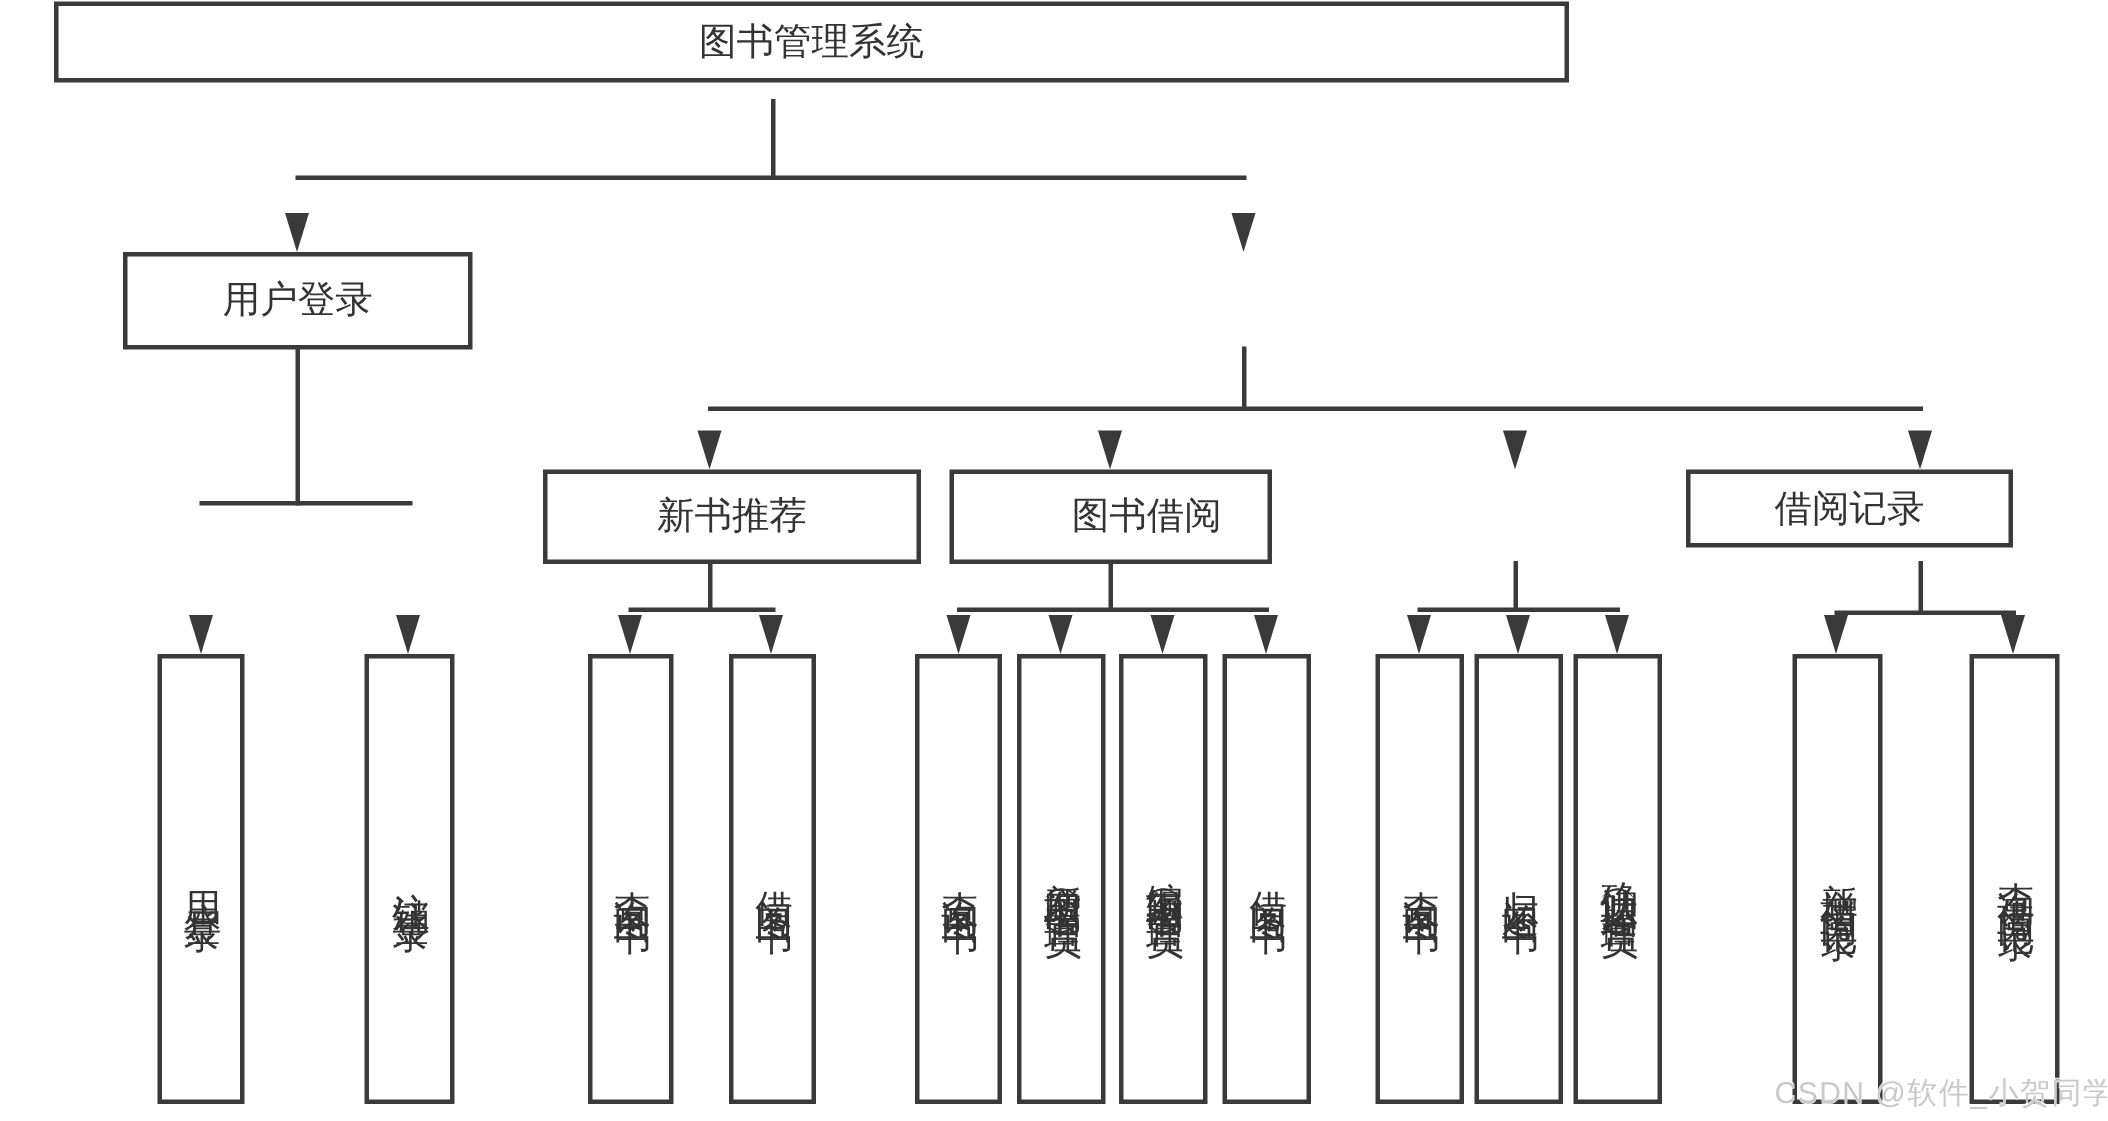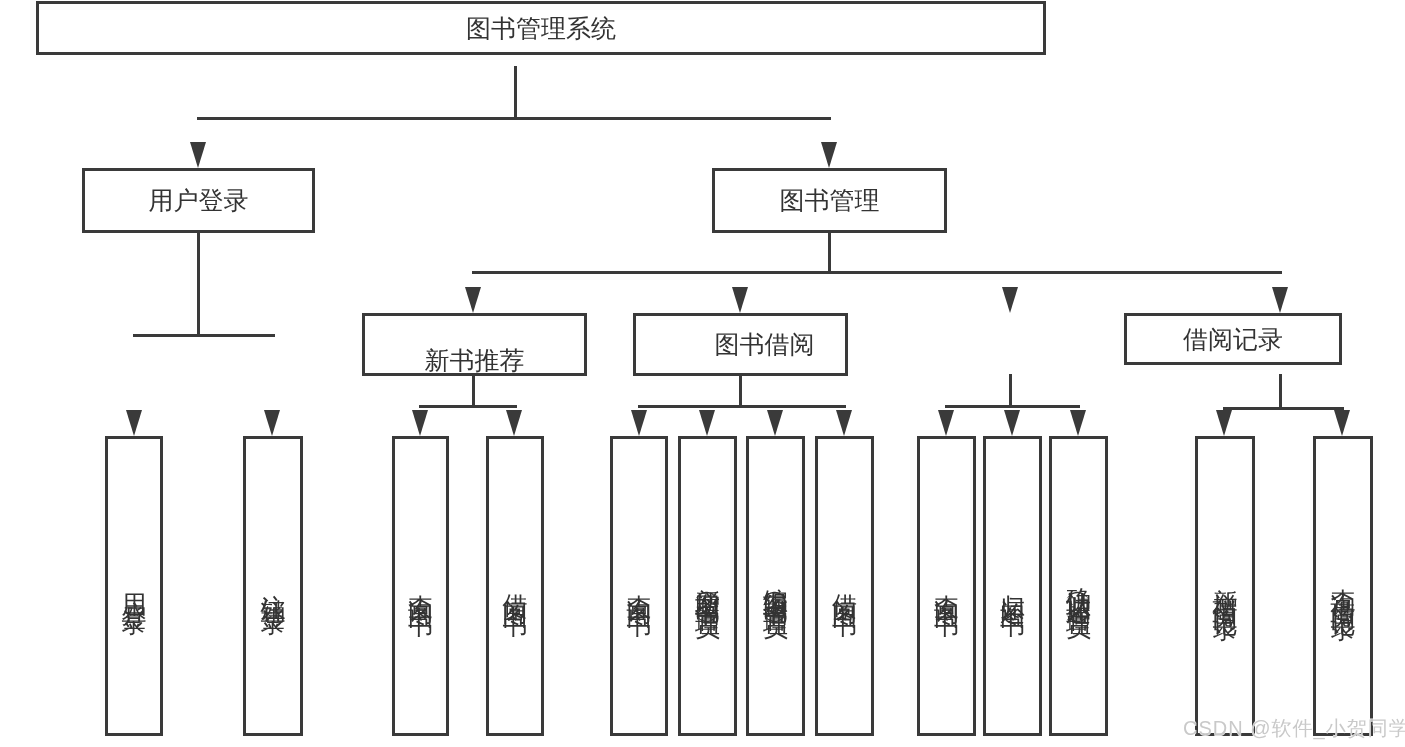--- a/index.html
+++ b/index.html
@@ -73,43 +73,40 @@
   <div class="hline" style="left:197px;top:117px;width:634px;height:3px;"></div>
 
   <div class="shaft" style="left:197px;top:118px;height:28px;"></div>
   <div class="tri" style="left:190px;top:142px;"></div>
   <div class="shaft" style="left:827.5px;top:118px;height:28px;"></div>
   <div class="tri" style="left:820.5px;top:142px;"></div>
 
   <div class="box" style="left:82px;top:168px;width:233px;height:65px;">
     <span>用户登录</span>
   </div>
-  <div class="box" style="left:712px;top:168px;width:235px;height:65px;">
-    <span>图书管理</span>
-  </div>
 
   <div class="vline" style="left:197px;top:231px;width:3px;height:106px;"></div>
   <div class="hline" style="left:132.5px;top:334px;width:142px;height:3px;"></div>
   <div class="shaft" style="left:132.5px;top:336px;height:78px;"></div>
   <div class="tri" style="left:125.5px;top:410px;"></div>
   <div class="shaft" style="left:271px;top:336px;height:78px;"></div>
   <div class="tri" style="left:264px;top:410px;"></div>
 
   <div class="vline" style="left:827.5px;top:231px;width:3px;height:43px;"></div>
   <div class="hline" style="left:471.5px;top:271px;width:810px;height:3px;"></div>
   <div class="shaft" style="left:471.5px;top:273px;height:18px;"></div>
   <div class="tri" style="left:464.5px;top:287px;"></div>
   <div class="shaft" style="left:738.5px;top:273px;height:18px;"></div>
   <div class="tri" style="left:731.5px;top:287px;"></div>
   <div class="shaft" style="left:1008.5px;top:273px;height:18px;"></div>
   <div class="tri" style="left:1001.5px;top:287px;"></div>
   <div class="shaft" style="left:1278.5px;top:273px;height:18px;"></div>
   <div class="tri" style="left:1271.5px;top:287px;"></div>
 
-  <div class="box" style="left:362px;top:313px;width:225px;height:63px;align-items:flex-end;">
+  <div class="box" style="left:362px;top:313px;width:252px;height:63px;">
     <span>新书推荐</span>
   </div>
   <div class="box" style="left:633px;top:313px;width:215px;height:63px;padding-left:48px;">
     <span>图书借阅</span>
   </div>
   <div class="box" style="left:1124px;top:313px;width:218px;height:52px;">
     <span>借阅记录</span>
   </div>
 
   <div class="vline" style="left:471.5px;top:374px;width:3px;height:34px;"></div>

